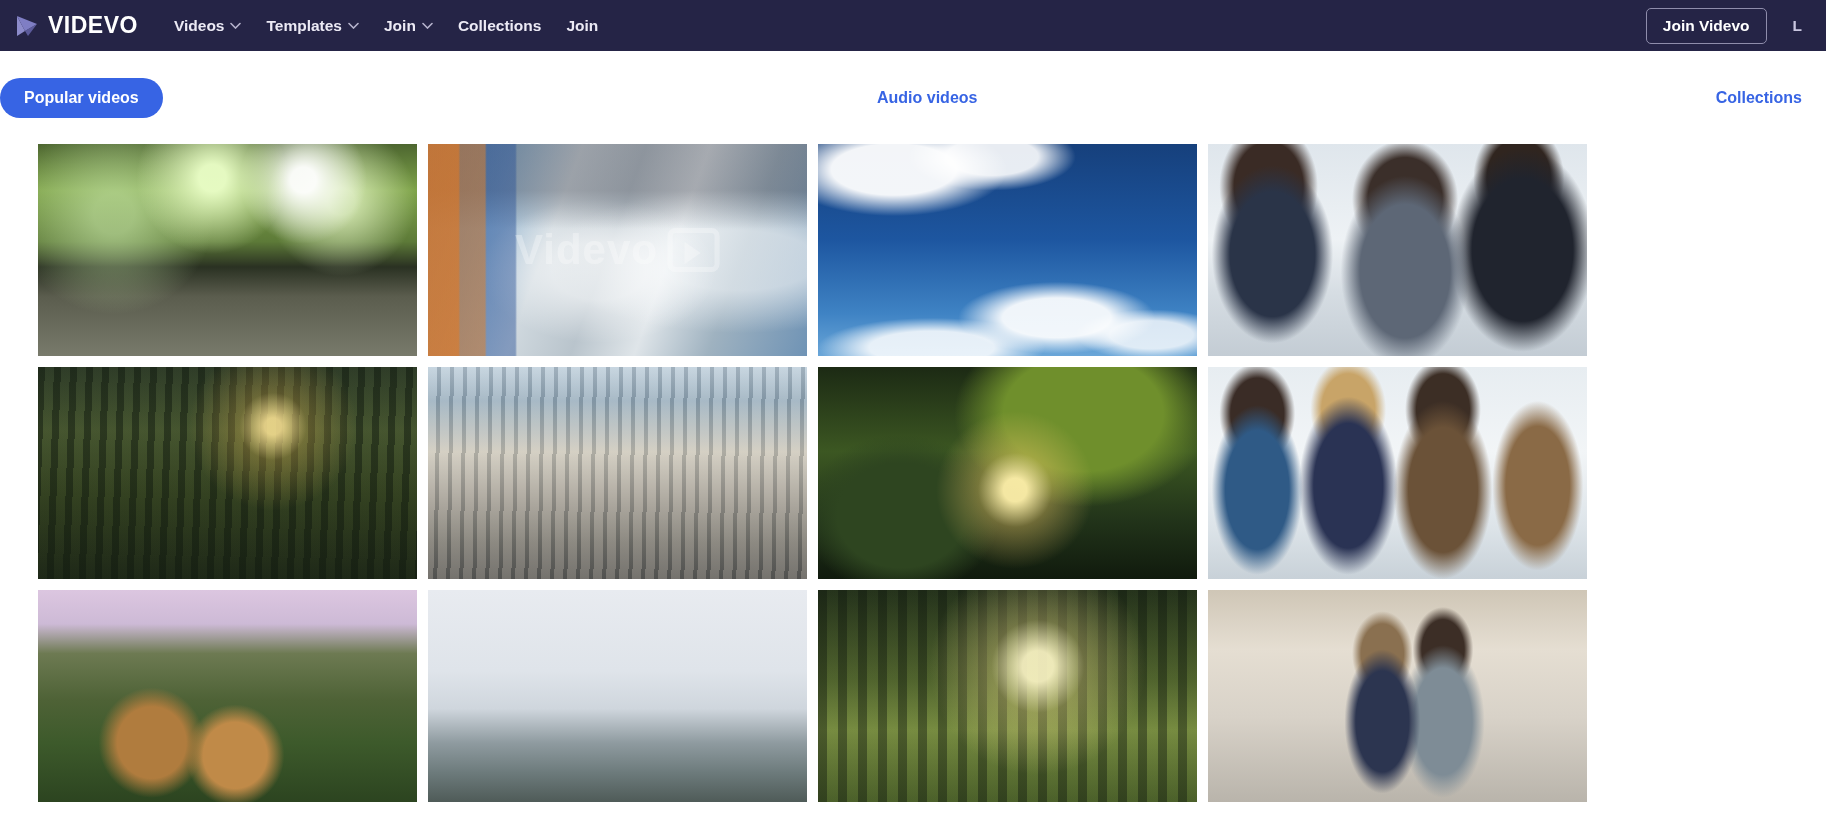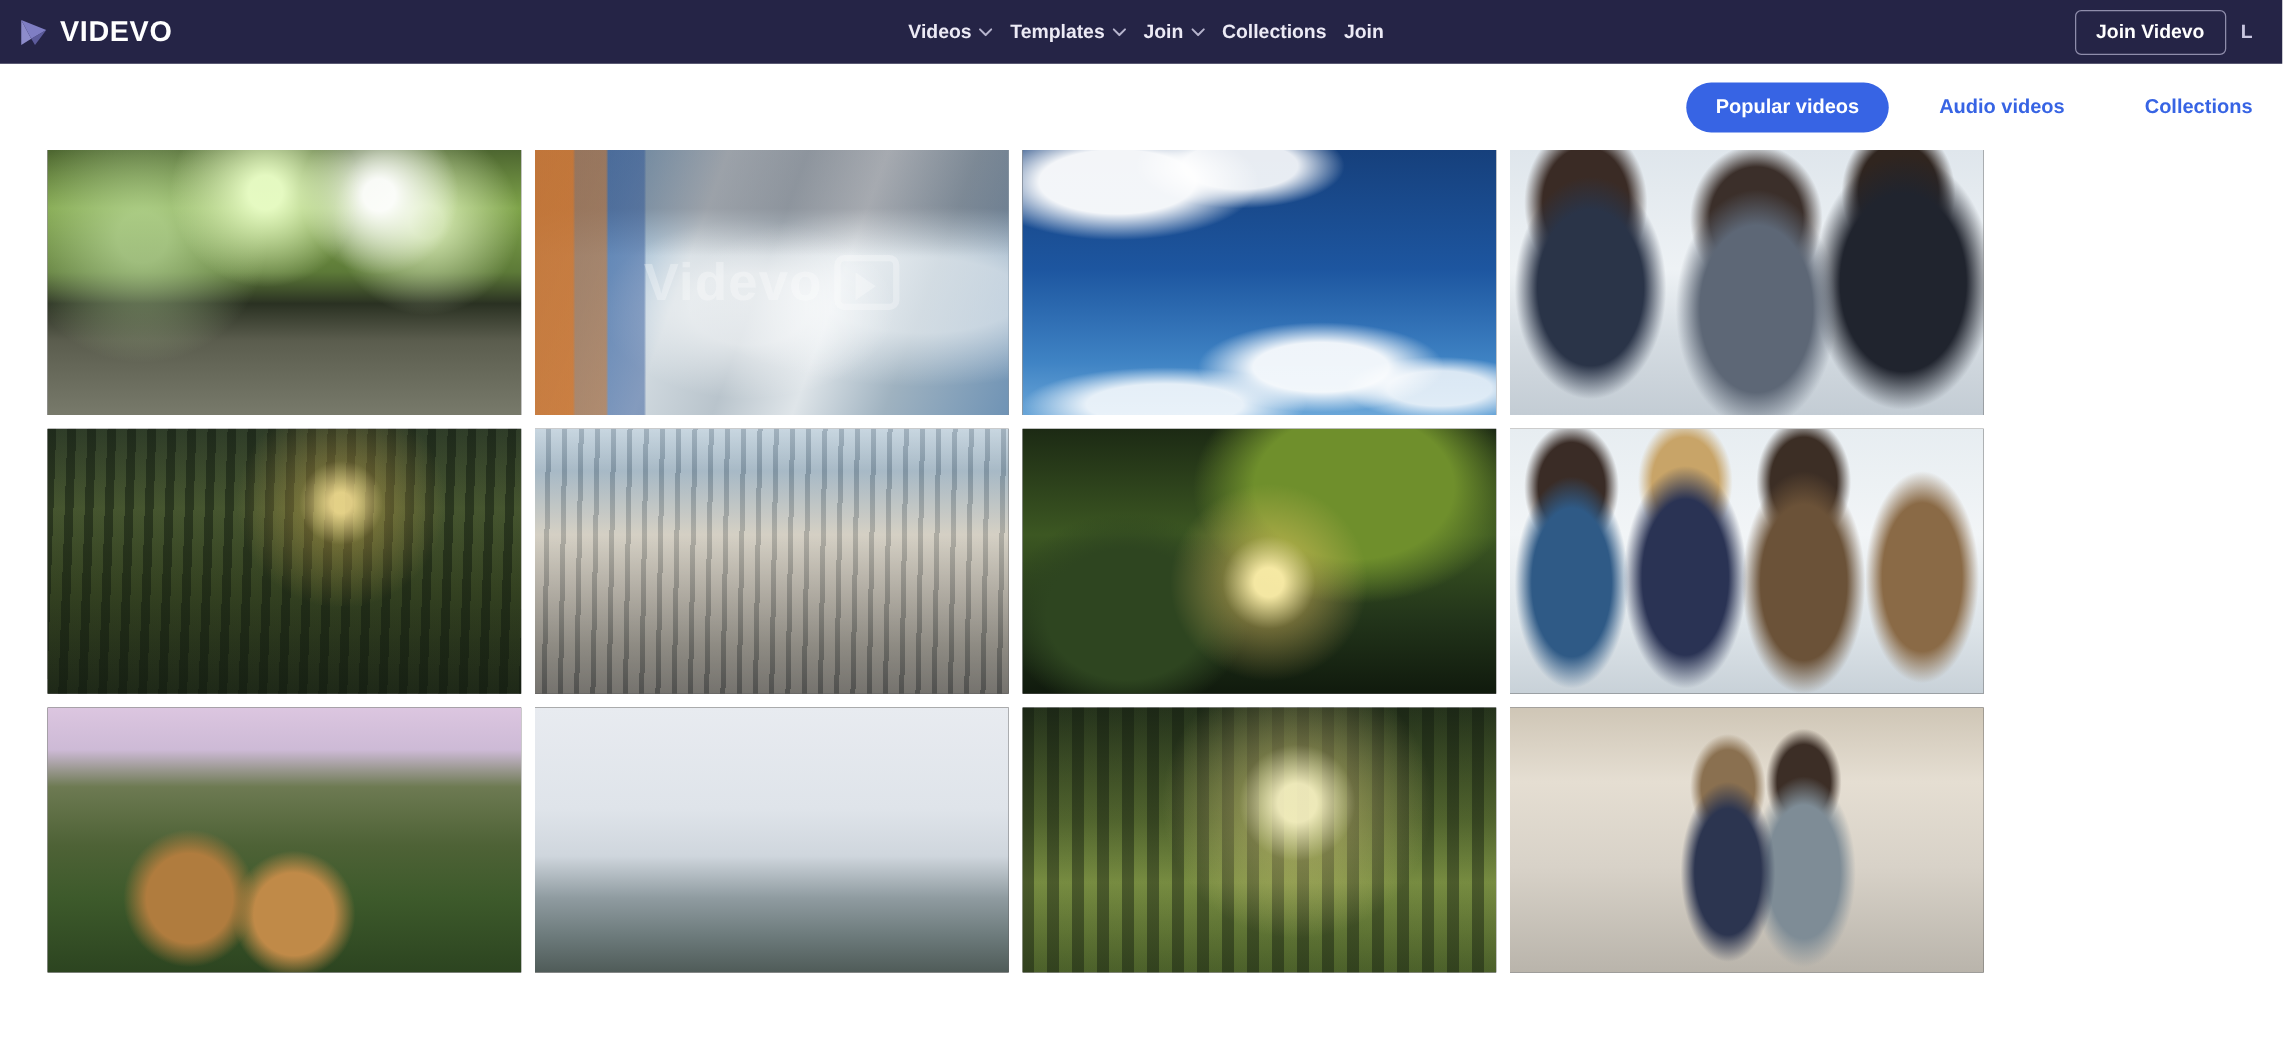--- a/index.html
+++ b/index.html
@@ -33,39 +33,38 @@
   .logo-text {
     color: #ffffff;
     font-size: 23px;
     font-weight: bold;
     letter-spacing: 0.5px;
     font-family: "Liberation Sans", sans-serif;
   }
   .nav {
     display: flex;
     align-items: center;
-    gap: 14px;
+    gap: 25px;
     flex: 1;
-    justify-content: center;
   }
   .nav-item {
     display: flex;
     align-items: center;
     gap: 6px;
     color: #eceaf5;
     font-size: 15.5px;
     font-weight: bold;
     cursor: pointer;
     white-space: nowrap;
   }
   .caret { display: block; width: 11px; height: 7px; opacity: .85; }
   .header-right {
     display: flex;
     align-items: center;
-    gap: 12px;
+    gap: 26px;
     white-space: nowrap;
   }
   .join-btn {
     border: 1.5px solid #8f8dab;
     border-radius: 5px;
     color: #ffffff;
     font-size: 15.5px;
     font-weight: bold;
     padding: 8px 16px;
     background: transparent;
@@ -75,24 +74,24 @@
   }
   .login-link {
     color: #c9c6e0;
     font-size: 15.5px;
     font-weight: bold;
     cursor: pointer;
   }
 
   
   .tabs-bar {
-    height: 69px;
-    display: flex;
-    align-items: center;
-    justify-content: flex-end;
+    height: 93px;
+    display: flex;
+    align-items: center;
+    justify-content: space-between;
     gap: 16px;
     background: #ffffff;
   }
   .tab {
     font-size: 16px;
     font-weight: bold;
     color: #3764e4;
     padding: 11px 24px;
     border-radius: 22px;
     cursor: pointer;

